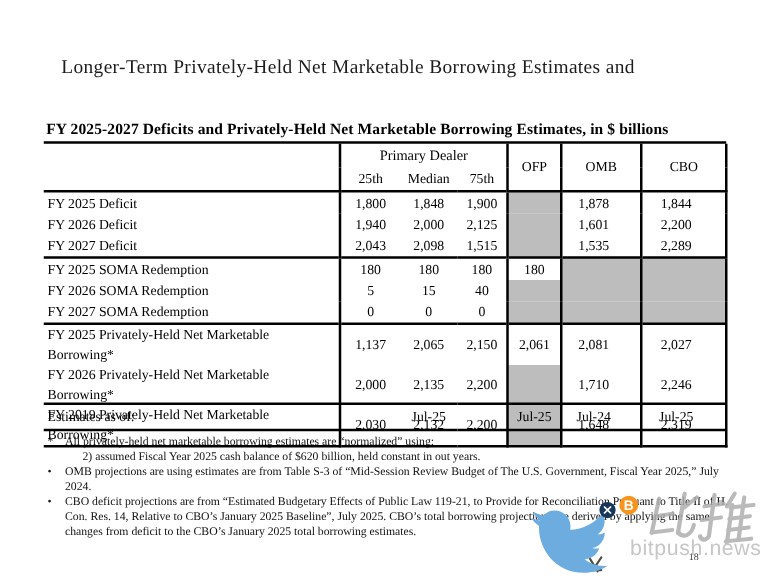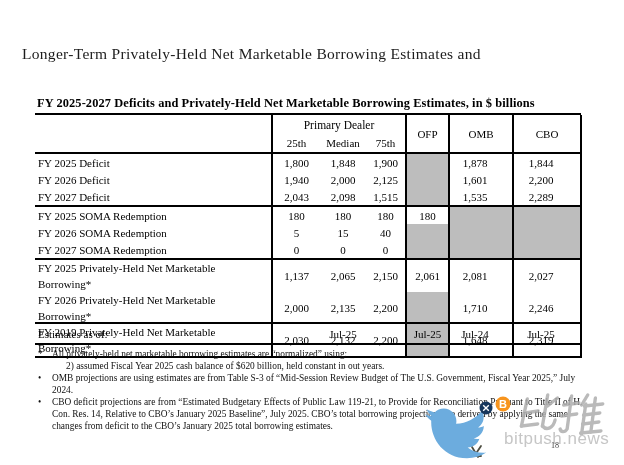--- a/index.html
+++ b/index.html
@@ -1,21 +1,21 @@
 <!DOCTYPE html>
 <html><head>
 <meta charset="utf-8">
 <style>
   html,body{margin:0;padding:0;}
   body{
     width:624px;height:465px;background:#ffffff;overflow:hidden;position:relative;
     font-family:"Liberation Serif","DejaVu Serif",serif;color:#111;
   }
   .title{
-    position:absolute;left:22px;top:42px;width:540px;
+    position:absolute;left:49px;top:42px;width:540px;
     font-size:15.5px;line-height:23px;letter-spacing:.3px;color:#1c1c1c;
   }
   .tbl-wrap{position:absolute;left:35px;top:96px;width:546px;}
   .caption{
     font-size:12.4px;font-weight:bold;letter-spacing:.1px;color:#000;
     padding:0 0 2px 2px;border-bottom:2px solid #000;
   }
   table{border-collapse:collapse;table-layout:fixed;width:546px;}
   td{font-size:11px;line-height:16px;padding:0;vertical-align:middle;color:#000;}
   thead td{text-align:center;}

